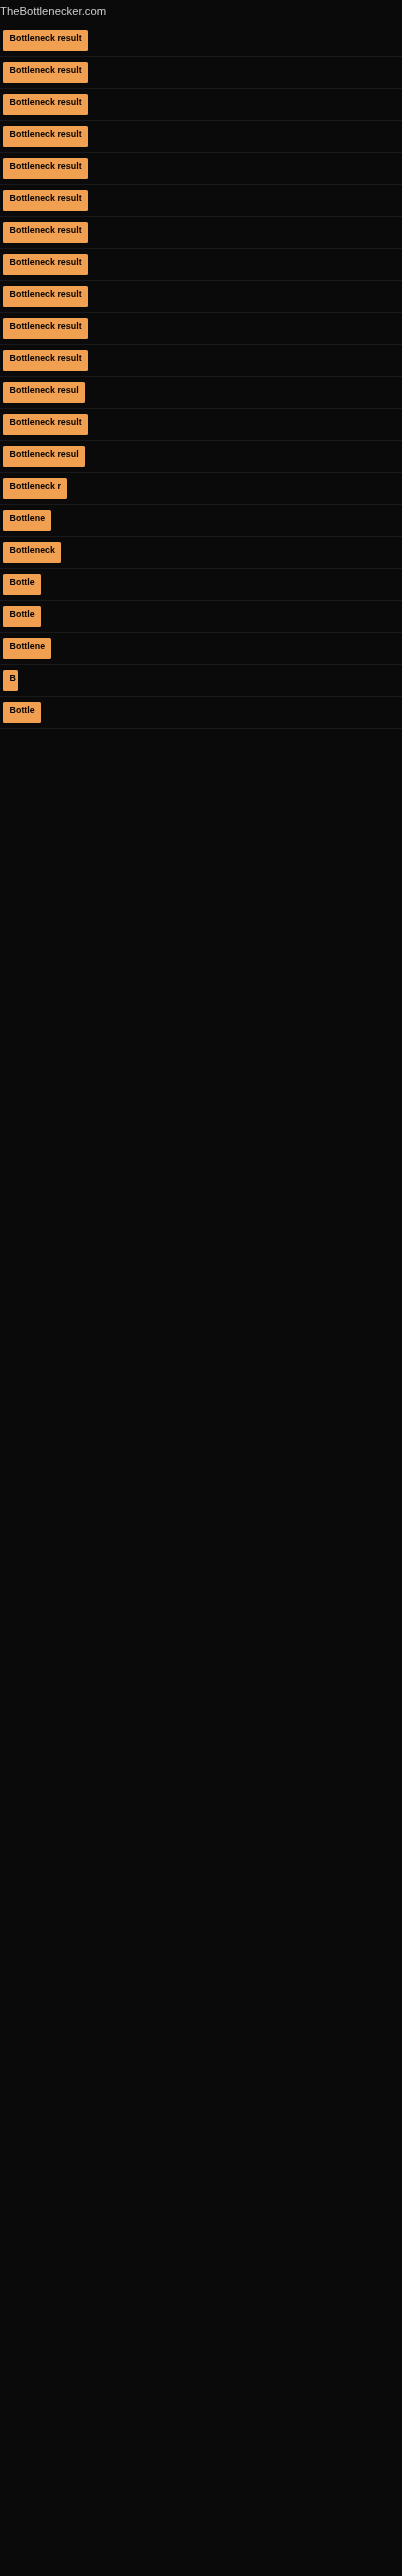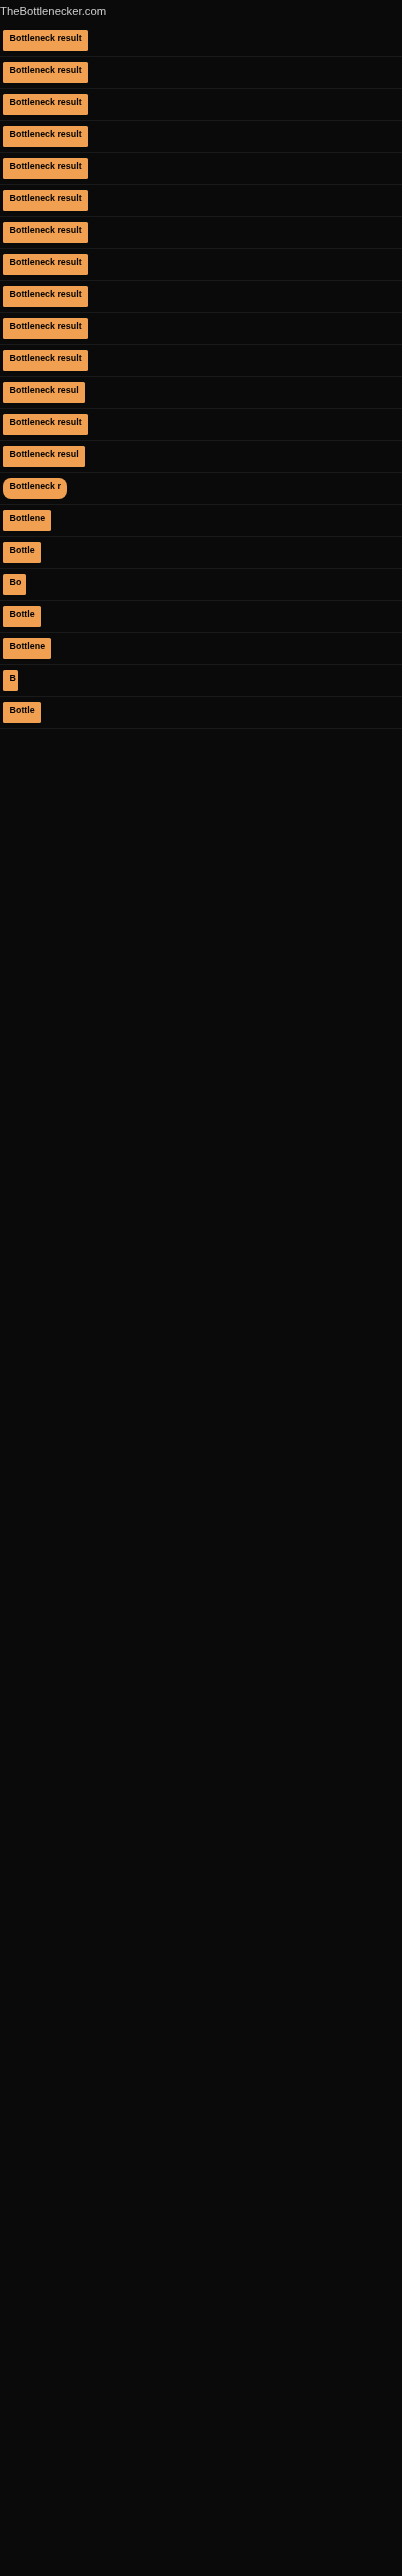--- a/index.html
+++ b/index.html
@@ -80,30 +80,30 @@
     <div class="row">
       <span class="bottleneck-badge" style="max-width: 93px;">Bottleneck resul</span>
     </div>
     <div class="row">
       <span class="bottleneck-badge" style="max-width: 95px;">Bottleneck result</span>
     </div>
     <div class="row">
       <span class="bottleneck-badge" style="max-width: 90px;">Bottleneck resul</span>
     </div>
     <div class="row">
-      <span class="bottleneck-badge" style="max-width: 68px; border-radius: 8px;">Bottleneck r</span>
+      <span class="bottleneck-badge" style="max-width: 68px;">Bottleneck r</span>
     </div>
     <div class="row">
       <span class="bottleneck-badge" style="max-width: 58px;">Bottlene</span>
     </div>
     <div class="row">
-      <span class="bottleneck-badge" style="max-width: 45px;">Bottle</span>
+      <span class="bottleneck-badge" style="max-width: 63px;">Bottleneck</span>
     </div>
     <div class="row">
-      <span class="bottleneck-badge" style="max-width: 22.5px;">Bo</span>
+      <span class="bottleneck-badge" style="max-width: 45px;">Bottle</span>
     </div>
     <div class="row">
       <span class="bottleneck-badge" style="max-width: 45px;">Bottle</span>
     </div>
     <div class="row">
       <span class="bottleneck-badge" style="max-width: 55px;">Bottlene</span>
     </div>
     <div class="row">
       <span class="bottleneck-badge" style="max-width: 14.5px;">B</span>
     </div>

